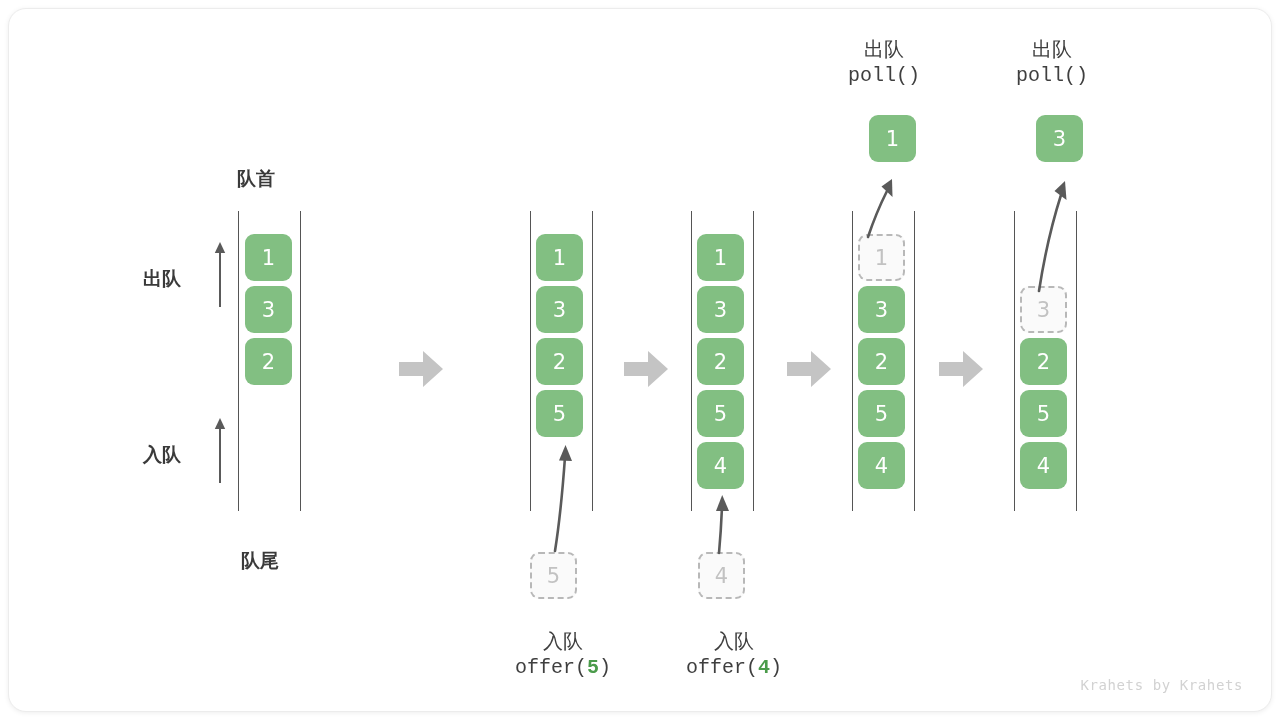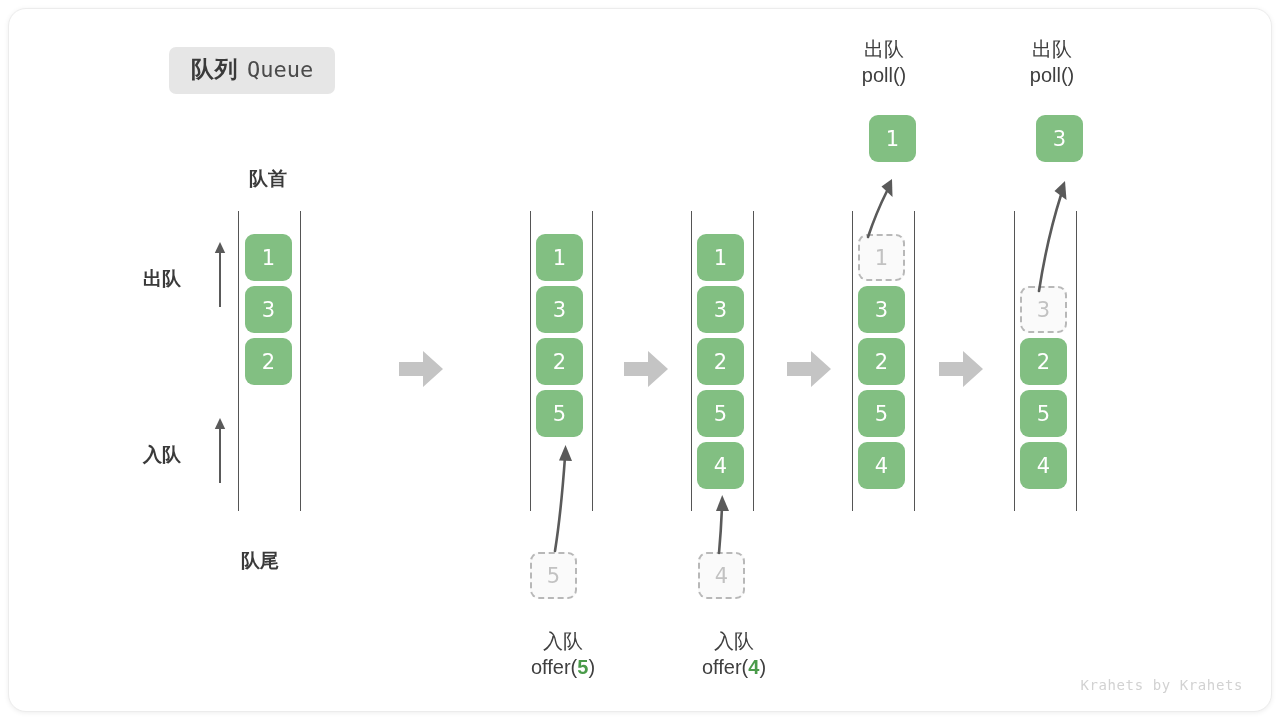--- a/index.html
+++ b/index.html
@@ -48,21 +48,21 @@
     line-height: 1.28;
     color: #3a3a3a;
   }
   .lbl.cn-bold { font-size: 19px; font-weight: bold; }
   .lbl.op {
     font-size: 19px;
     text-align: center;
   }
   .lbl.op .cn { font-weight: normal; font-size: 20px; color: #3f3f3f; }
   .lbl.op .code {
-    font-family: Liberation Sans, sans-serif;
+    font-family: Liberation Mono, monospace;
     font-size: 20px; color: #3f3f3f;
   }
   .lbl.op .code .num { color: #4a9b4a; font-weight: bold; }
 
   
   .rail {
     position: absolute;
     width: 1px;
     background: #555555;
   }
@@ -111,25 +111,22 @@
     color: #d2d2d2;
     letter-spacing: 0.6px;
   }
 </style>
 </head>
 <body>
 
 <div id="card">
   <div id="stage">
 
-    <div id="title-badge">
-      <span class="cn">队列</span><span class="en">Queue</span>
-    </div>
-
-    <div class="lbl cn-bold" style="left:240px; top:158px;">队首</div>
+
+    <div class="lbl cn-bold" style="left:228px; top:158px;">队首</div>
     <div class="lbl cn-bold" style="left:232px; top:540px;">队尾</div>
 
     <div class="lbl cn-bold" style="left:134px; top:258px;">出队</div>
     <div class="dir-arrow" style="left:203px; top:232px; height:66px;">
       <svg viewBox="0 0 16 66" preserveAspectRatio="none">
         <line x1="8" y1="66" x2="8" y2="10" stroke="#5a5a5a" stroke-width="2"></line>
         <path d="M8 1 L13.2 12 L2.8 12 Z" fill="#5a5a5a"></path>
       </svg>
     </div>
 

